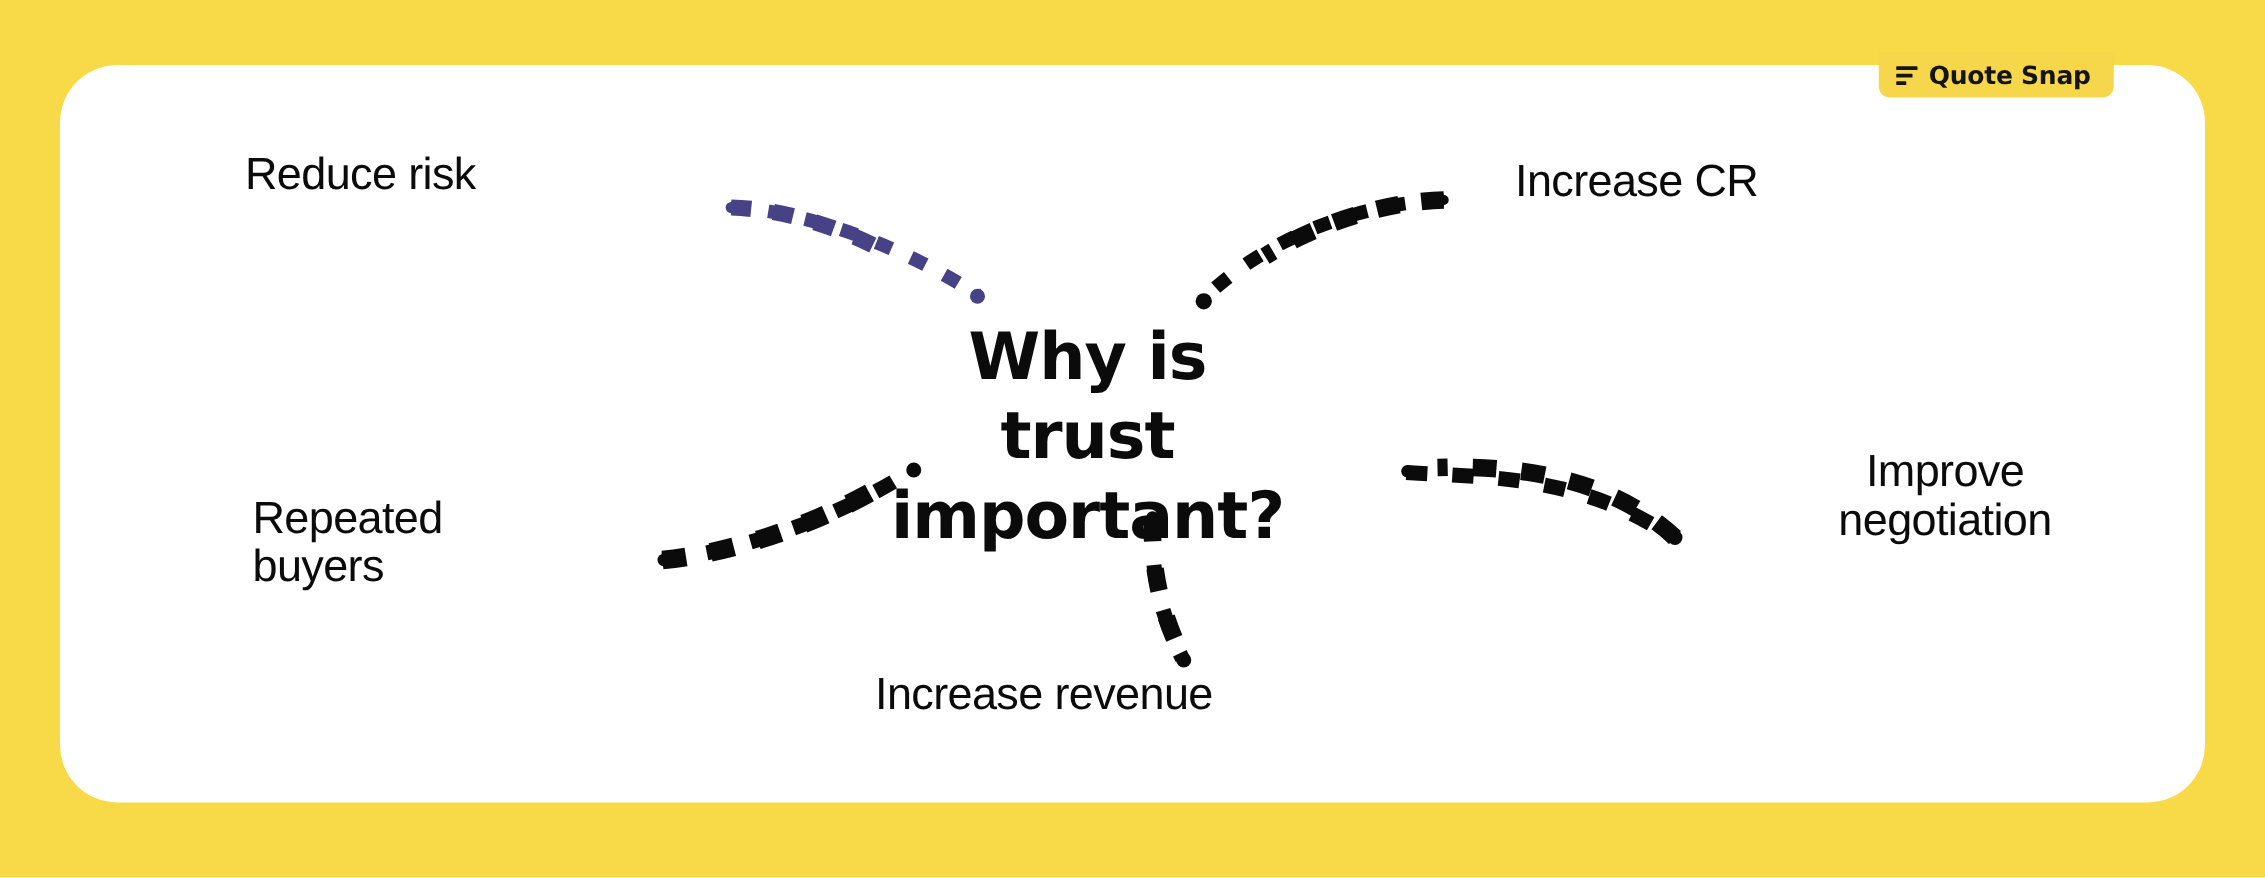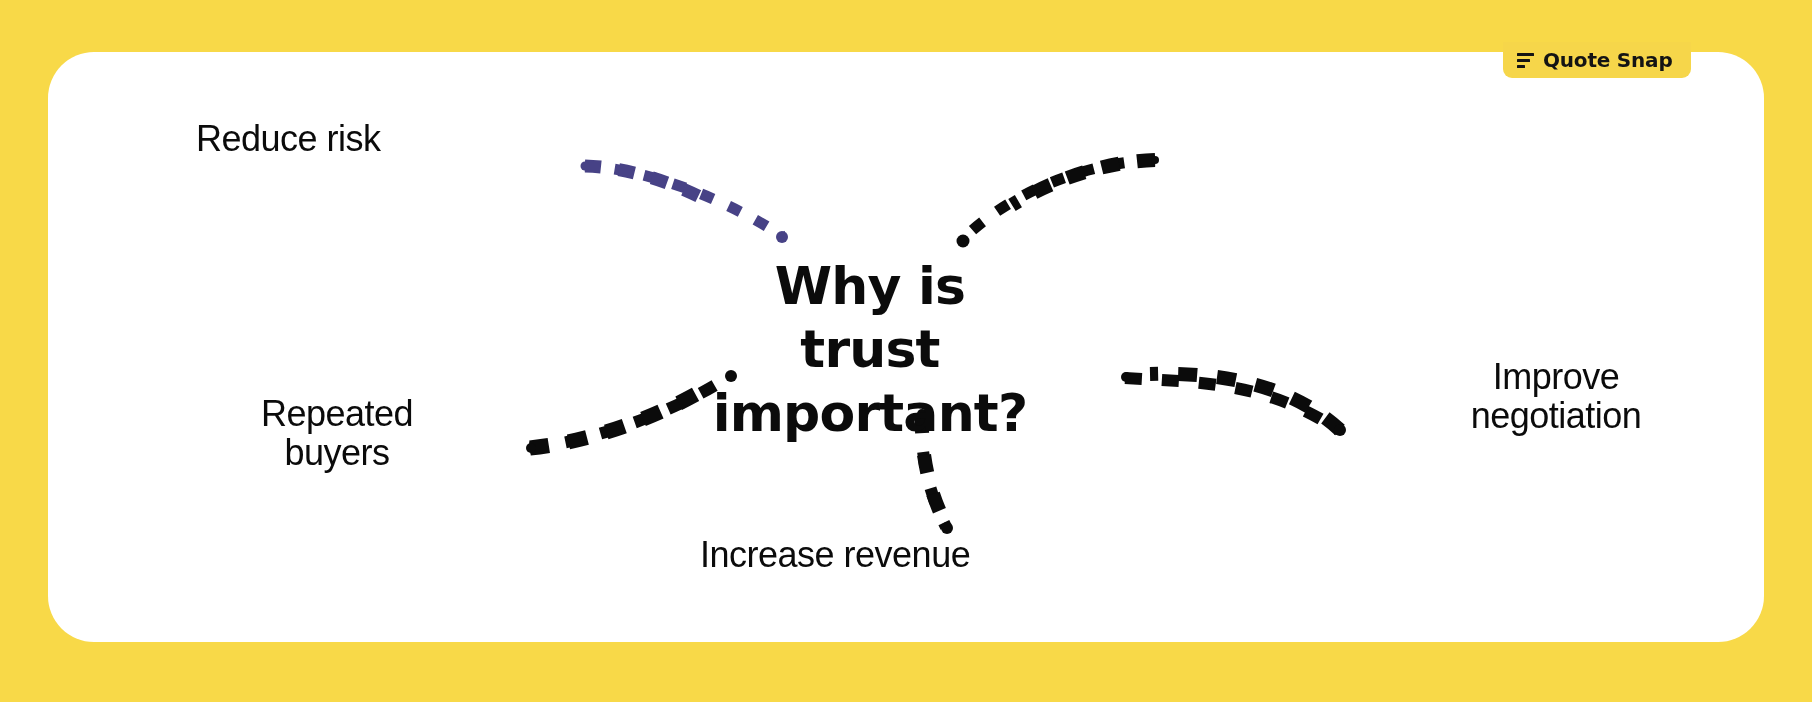--- a/index.html
+++ b/index.html
@@ -97,21 +97,21 @@
     font-weight: 700;
     font-size: 52px;
     letter-spacing: -0.8px;
     line-height: 1.22;
     text-align: center;
     color: #0b0b0b;
     z-index: 4;
   }
   #node-reduce-risk   { left: 196px;  top: 120px; text-align: left; }
   #node-increase-cr   { left: 1212px; top: 126px; text-align: left; }
-  #node-repeated-buyers { left: 202px; top: 395px; width: 270px; text-align: center; }
+  #node-repeated-buyers { left: 202px; top: 395px; width: 270px; }
   #node-improve-negotiation { left: 1396px; top: 358px; width: 320px; text-align: center; }
   #node-increase-revenue { left: 700px; top: 536px; text-align: left; }
   #node-center { left: 700px; top: 255px; width: 340px; }
 </style>
 </head>
 <body>
 
 <div id="stage">
 
   <div id="card"></div>
@@ -161,20 +161,21 @@
     <g>
       <path d="M 922 415 C 920 460, 930 495, 946 527" fill="none" stroke="#0b0b0b" stroke-width="12" stroke-linecap="butt" stroke-dasharray="15 22"></path>
       <path d="M 922 415 C 921 450, 927 482, 940 512" fill="none" stroke="#0b0b0b" stroke-width="14" stroke-linecap="butt" stroke-dasharray="18 22"></path>
       <circle cx="922" cy="414" r="5" fill="#0b0b0b"></circle>
       <circle cx="947" cy="528" r="6" fill="#0b0b0b"></circle>
     </g>
   </svg>
 
   <div class="node spoke" id="node-reduce-risk">Reduce risk</div>
 
+  <div class="node spoke" id="node-increase-cr">Increase CR</div>
 
   <div class="node spoke" id="node-repeated-buyers">Repeated
 buyers</div>
 
   <div class="node spoke" id="node-improve-negotiation">Improve
 negotiation</div>
 
   <div class="node" id="node-center">Why is trust
 important?</div>
 

